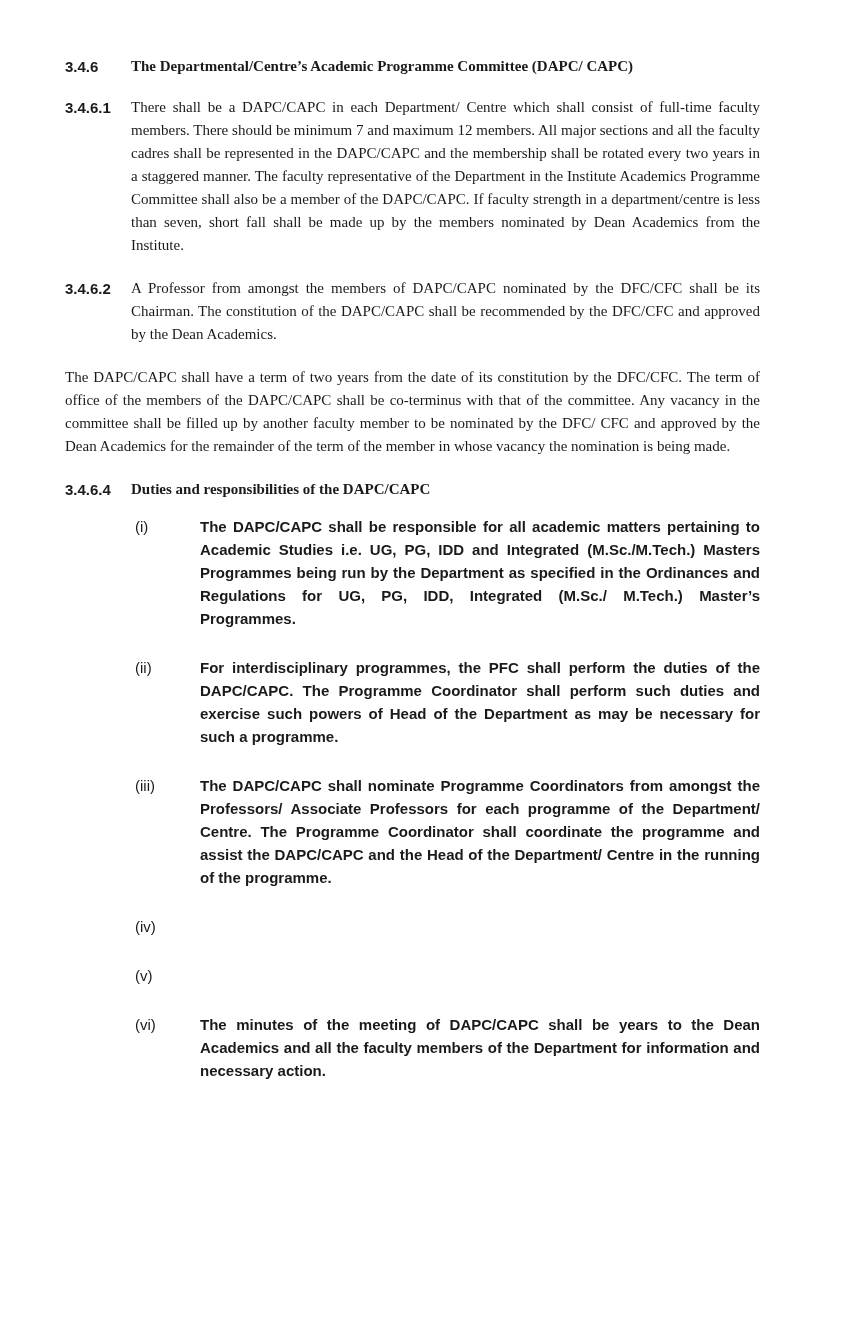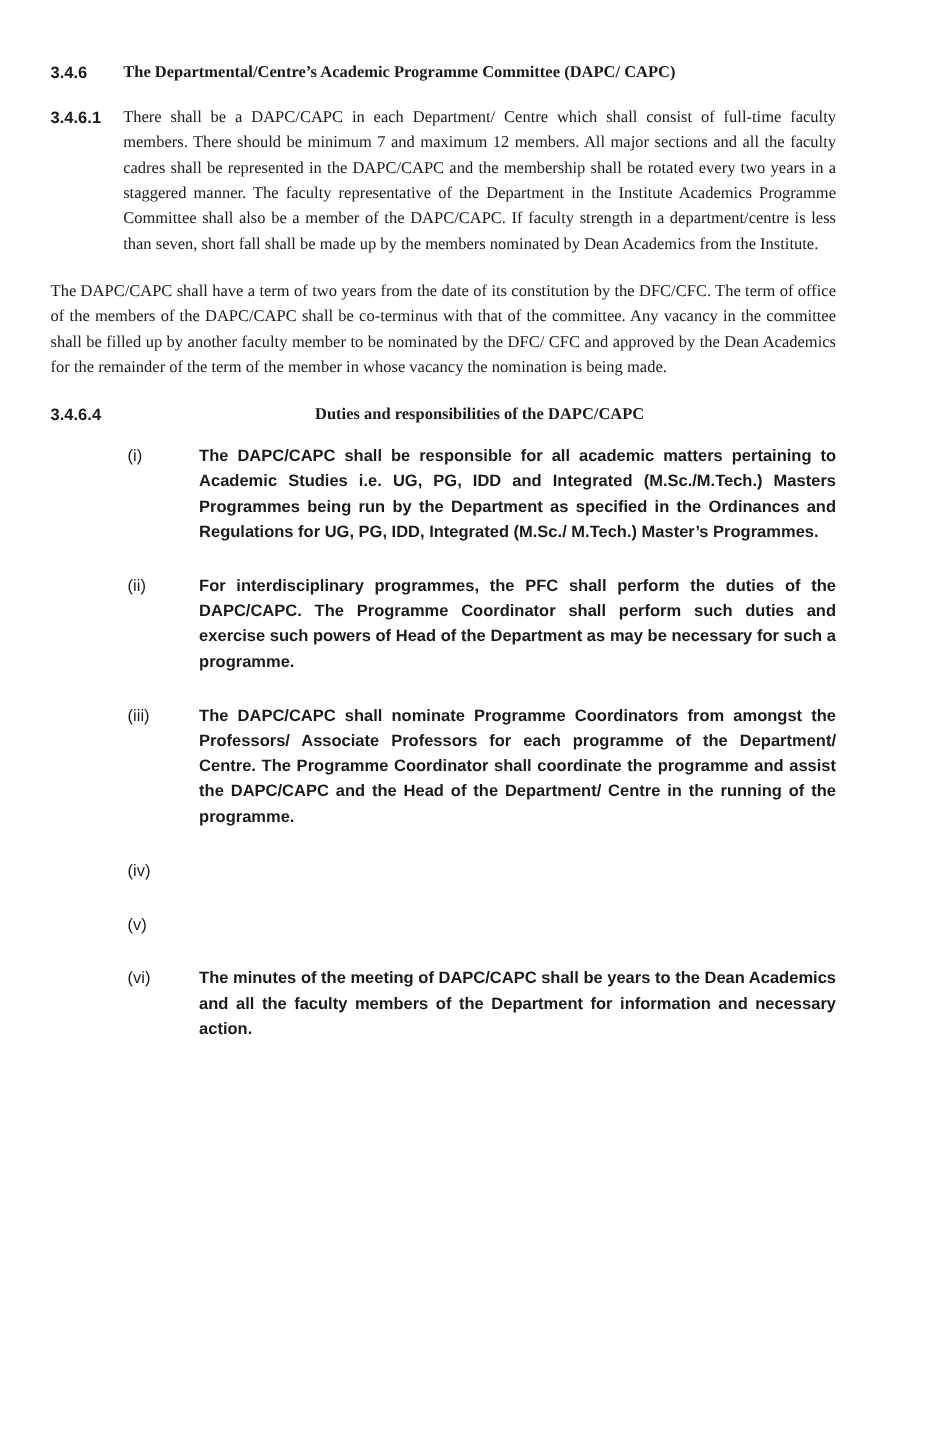--- a/index.html
+++ b/index.html
@@ -9,21 +9,21 @@
   }
   body {
     font-family: "Liberation Sans", "DejaVu Sans", sans-serif;
     color: #1a1a1a;
   }
   .page {
     width: 863px;
     height: 1320px;
     box-sizing: border-box;
     background: #ffffff;
-    padding: 55px 103px 40px 46px;
+    padding: 55px 103px 40px 65px;
     overflow: hidden;
   }
   .section {
     display: flex;
     margin-bottom: 20px;
     font-size: 15px;
     line-height: 23px;
   }
   .sec-num {
     flex: 0 0 66px;
@@ -40,21 +40,21 @@
   }
   .section.heading .sec-body {
     font-weight: 700;
     text-align: left;
   }
   .section.subheading {
     margin-bottom: 14px;
   }
   .section.subheading .sec-body {
     font-weight: 700;
-    text-align: center;
+    text-align: left;
   }
   .duties {
     margin-left: 70px;
   }
   .duty {
     display: flex;
     margin-bottom: 26px;
     font-size: 15px;
     line-height: 23px;
   }
@@ -76,20 +76,24 @@
   <div class="section heading">
     <div class="sec-num">3.4.6</div>
     <div class="sec-body">The Departmental/Centre’s Academic Programme Committee (DAPC/ CAPC)</div>
   </div>
 
   <div class="section">
     <div class="sec-num">3.4.6.1</div>
     <div class="sec-body">There shall be a DAPC/CAPC in each Department/ Centre which shall consist of full-time faculty members. There should be minimum 7 and maximum 12 members. All major sections and all the faculty cadres shall be represented in the DAPC/CAPC and the membership shall be rotated every two years in a staggered manner.  The faculty representative of the Department in the Institute Academics Programme Committee shall also be a member of the DAPC/CAPC. If faculty strength in a department/centre is less than seven, short fall shall be made up by the members nominated by Dean Academics from the Institute.</div>
   </div>
 
+  <div class="section">
+    <div class="sec-num">3.4.6.2</div>
+    <div class="sec-body">A Professor from amongst the members of DAPC/CAPC nominated by the DFC/CFC shall be its Chairman. The constitution of the DAPC/CAPC shall be recommended by the DFC/CFC and approved by the Dean Academics.</div>
+  </div>
 
   <div class="section">
     <div class="sec-body">The DAPC/CAPC shall have a term of two years from the date of its constitution by the DFC/CFC. The term of office of the members of the DAPC/CAPC shall be co-terminus with that of the committee. Any vacancy in the committee shall be filled up by another faculty member to be nominated by the DFC/ CFC and approved by the Dean Academics for the remainder of the term of the member in whose vacancy the nomination is being made.</div>
   </div>
 
   <div class="section subheading">
     <div class="sec-num">3.4.6.4</div>
     <div class="sec-body">Duties and responsibilities of the DAPC/CAPC</div>
   </div>
 

